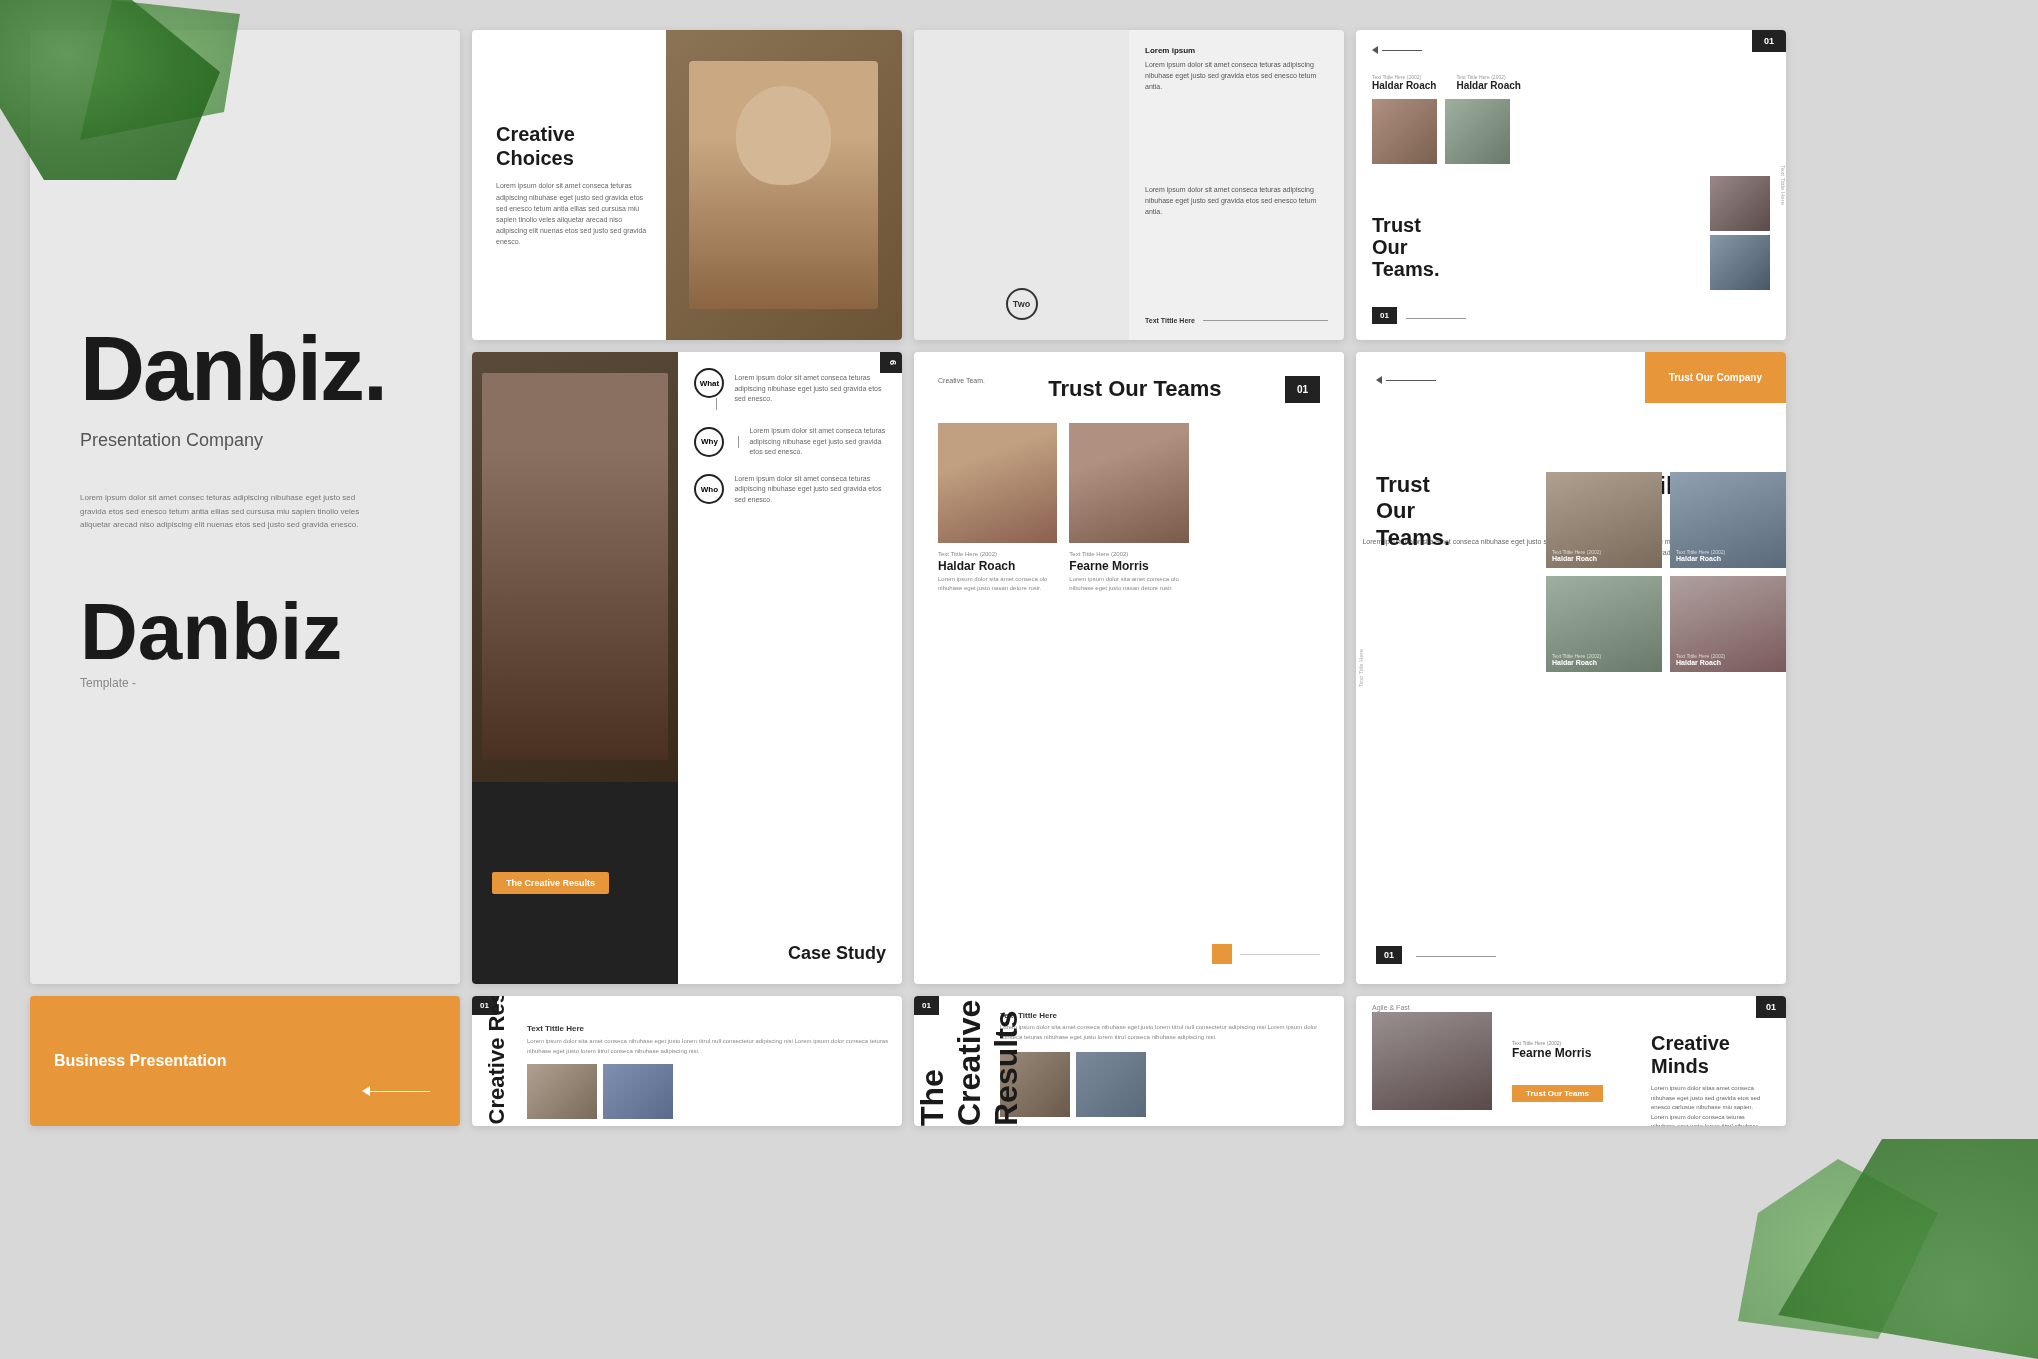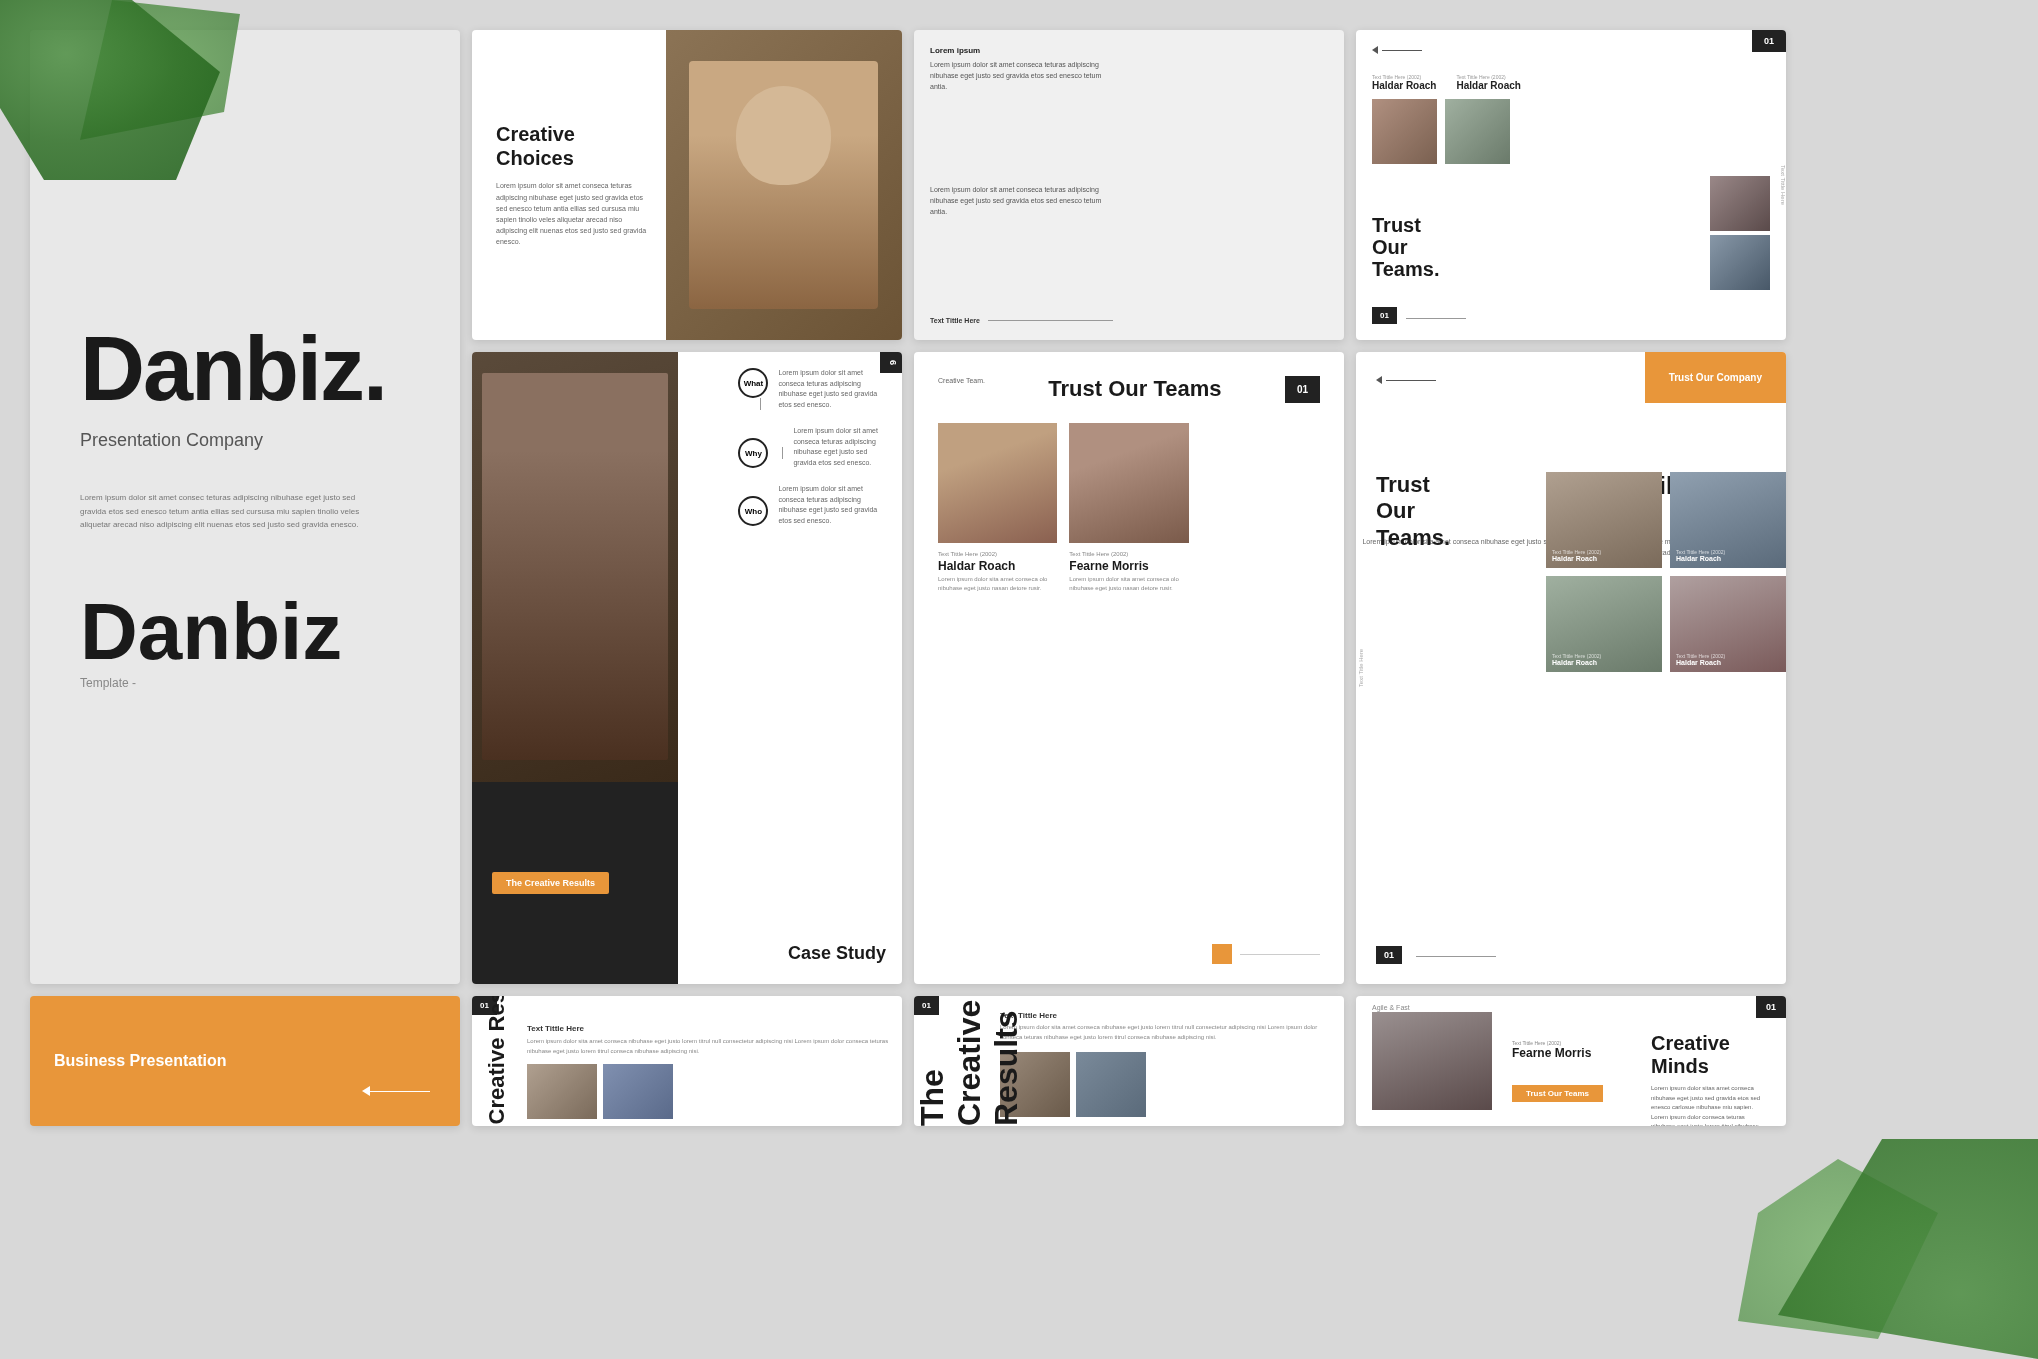--- a/index.html
+++ b/index.html
@@ -221,22 +221,21 @@
       padding: 16px;
     }
     .wwq-list {
       display: flex;
       flex-direction: column;
       gap: 16px;
     }
     .wwq-item {
       display: flex;
       gap: 10px;
-      align-items: flex-end;
-      margin-left: 44px;
+      align-items: center;
     }
     .wwq-circle {
       width: 30px;
       height: 30px;
       border-radius: 50%;
       border: 2px solid #222;
       display: flex;
       align-items: center;
       justify-content: center;
       font-size: 8px;
@@ -721,20 +720,27 @@
       <div style="font-size:8px;font-weight:600;color:#333;margin-top:14px;">Text Tittle Here</div>
       <div style="font-size:6px;color:#888;line-height:1.6;margin-top:4px;">Lorem ipsum dolor sita amet conseca nibuhase eget justo lorem titrul null consectetur adipiscing nisi Lorem ipsum dolor conseca teturas nibuhase eget justo lorem titrul conseca nibuhase adipiscing nisi.</div>
       <div style="display:flex;gap:6px;margin-top:8px;">
         <div style="width:70px;height:55px;background:linear-gradient(135deg,#b0a090,#7a6a5a);"></div>
         <div style="width:70px;height:55px;background:linear-gradient(135deg,#8090b0,#5a6a8a);"></div>
       </div>
     </div>
   </div>
 
   <div class="slide-card slide-two-col">
+    <div class="two-col-left">
+      <div class="img-area-group">
+        <div class="group-img-top"></div>
+        <div class="group-img-bottom"></div>
+      </div>
+      <div class="two-num-circle">Two</div>
+    </div>
     <div class="two-col-right">
       <div>
         <div class="lorem-label">Lorem ipsum</div>
         <div class="lorem-block">Lorem ipsum dolor sit amet conseca teturas adipiscing nibuhase eget justo sed gravida etos sed enesco tetum antia.</div>
       </div>
       <div>
         <div class="lorem-block">Lorem ipsum dolor sit amet conseca teturas adipiscing nibuhase eget justo sed gravida etos sed enesco tetum antia.</div>
       </div>
       <div class="text-tittle-line">
         <div class="tittle-text">Text Tittle Here</div>

